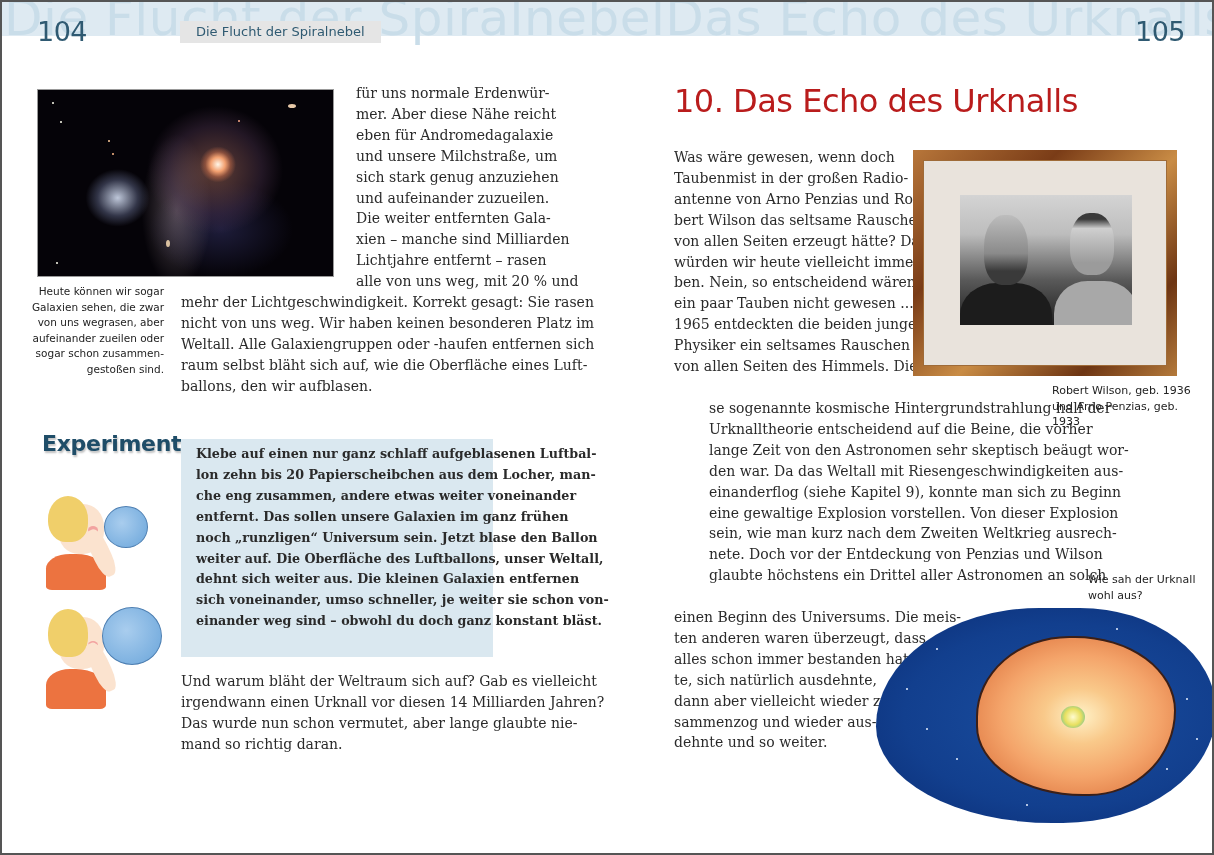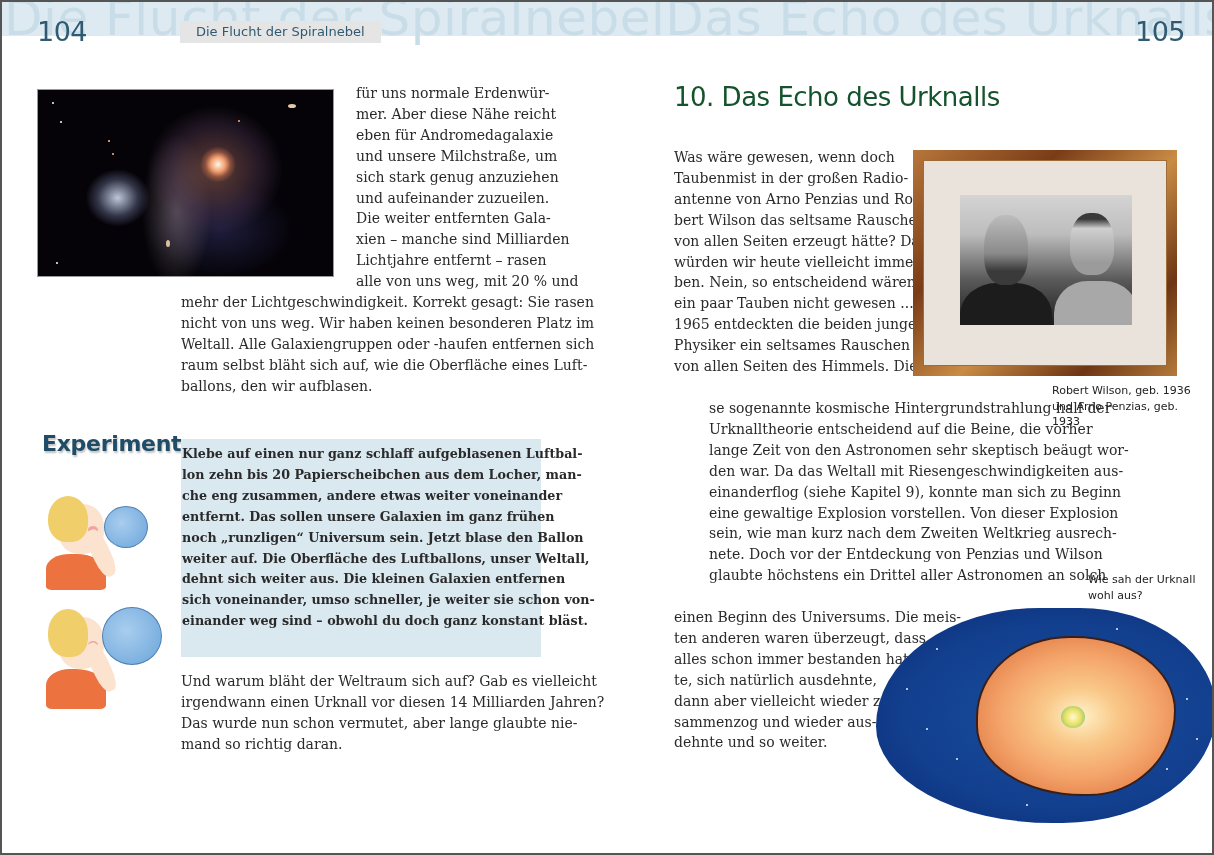--- a/index.html
+++ b/index.html
@@ -37,34 +37,34 @@
                             #050308;
                 border: 1px solid #999; overflow: hidden; }
   .star { position: absolute; width: 2px; height: 2px; border-radius: 50%; background: #ffe; }
 
   .caption { position: absolute; font-family: "DejaVu Sans", sans-serif; font-size: 10.5px; line-height: 15.5px; color: #222; }
   .caption.left { left: 28px; top: 282px; width: 134px; text-align: right; }
 
   
   .exp-heading { position: absolute; left: 40px; top: 429px; font-family: "DejaVu Sans", sans-serif;
                  font-weight: bold; font-size: 22px; color: #1f4d68; text-shadow: 1px 2px 2px rgba(0,0,0,0.25); letter-spacing: -0.3px; }
-  .exp-box { position: absolute; left: 179px; top: 437px; width: 360px; height: 218px; background: #dae8f0; padding: 5px 11px 0 1px; }
+  .exp-box { position: absolute; left: 179px; top: 437px; width: 312px; height: 218px; background: #dae8f0; padding: 5px 11px 0 15px; }
   .exp-box .text { font-weight: bold; font-size: 12.7px; line-height: 20.9px; color: #2a2a2a; }
 
   .kid { position: absolute; }
   .kid .hair { position: absolute; background: #f0cf6a; border-radius: 50% 50% 40% 45%; }
   .kid .face { position: absolute; background: #fbe3cf; border-radius: 45%; }
   .kid .cheek { position: absolute; background: #f2a3a0; border-radius: 50%; }
   .kid .shirt { position: absolute; background: #ec7340; border-radius: 40% 50% 10% 10%; }
   .kid .arm { position: absolute; background: #fbe3cf; border-radius: 40%; }
   .kid .balloon { position: absolute; background: radial-gradient(circle at 40% 40%, #a9cdee, #6aa5da); border-radius: 50%; border: 1px solid #4d7fb2; }
 
   
   .chapter-title { position: absolute; left: 672px; top: 80px; font-family: "DejaVu Sans", sans-serif;
-                   font-size: 26px; color: #14532d; letter-spacing: -0.5px; }
+                   font-size: 32px; color: #b91c1c; letter-spacing: -0.5px; }
 
   .frame { position: absolute; left: 911px; top: 148px; width: 264px; height: 226px;
            background: linear-gradient(135deg, #b7763a, #7a3c17 30%, #c98c45 55%, #6d3513 80%, #b47a3b);
            padding: 10px; }
   .frame .mat { width: 100%; height: 100%; background: #e9e3dc; padding: 34px 34px 40px 36px; border: 1px solid #9f6b38; }
   .frame .photo { width: 100%; height: 100%; position: relative; overflow: hidden;
                   background: linear-gradient(180deg, #d4d4d4 0%, #bdbdbd 30%, #5a5a5a 65%, #1e1e1e 100%); }
   .photo .person { position: absolute; border-radius: 45% 45% 40% 40%; }
   .photo .body { position: absolute; border-radius: 40% 40% 0 0; }
 
@@ -98,20 +98,28 @@
     <span class="star" style="left:14px;top:12px"></span>
     <span class="star" style="left:22px;top:31px"></span>
     <span class="star" style="left:70px;top:50px;background:#fc9"></span>
     <span class="star" style="left:74px;top:63px;background:#fb8"></span>
     <span class="star" style="left:18px;top:172px"></span>
     <span class="star" style="left:250px;top:14px;width:8px;height:4px;background:#e8c9a8"></span>
     <span class="star" style="left:128px;top:150px;width:4px;height:7px;background:#d9c0a0"></span>
     <span class="star" style="left:200px;top:30px;background:#fa8"></span>
   </div>
 
+  <div class="caption left">
+    <div>Heute können wir sogar</div>
+    <div>Galaxien sehen, die zwar</div>
+    <div>von uns wegrasen, aber</div>
+    <div>aufeinander zueilen oder</div>
+    <div>sogar schon zusammen-</div>
+    <div>gestoßen sind.</div>
+  </div>
 
   <div class="text" style="position:absolute;left:354px;top:81px;width:185px;">
     <span class="ln">für uns normale Erdenwür-</span>
     <span class="ln">mer. Aber diese Nähe reicht</span>
     <span class="ln">eben für Andromedagalaxie</span>
     <span class="ln">und unsere Milchstraße, um</span>
     <span class="ln">sich stark genug anzuziehen</span>
     <span class="ln">und aufeinander zuzueilen.</span>
     <span class="ln">Die weiter entfernten Gala-</span>
     <span class="ln">xien – manche sind Milliarden</span>

